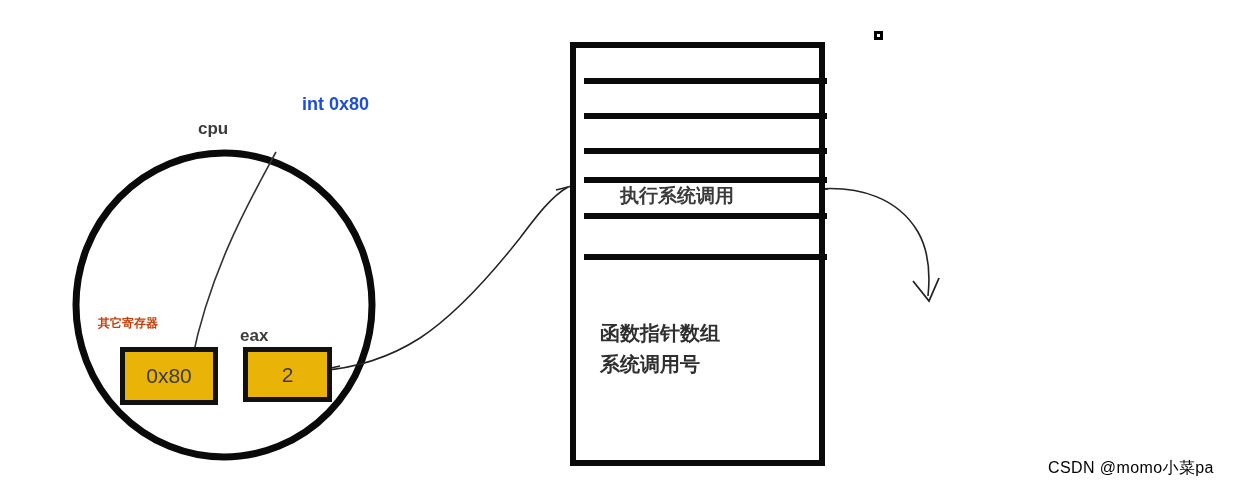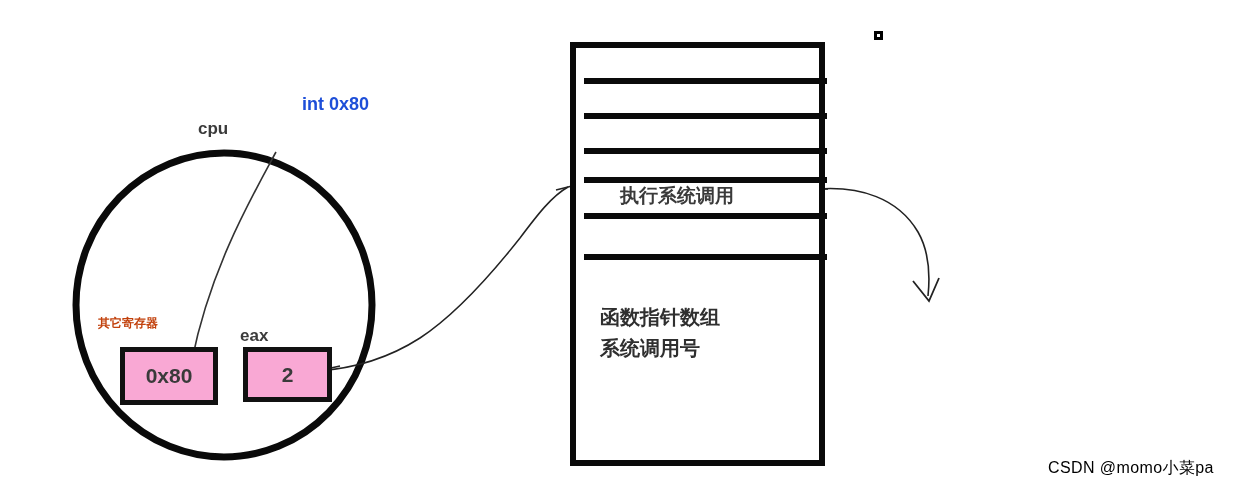--- a/index.html
+++ b/index.html
@@ -63,26 +63,26 @@
   }
   #eax-label {
     left: 240px;
     top: 325px;
     font-size: 17px;
     color: #3c3c3c;
   }
   
   .reg-box {
     position: absolute;
-    background: #f9a8d4;
+    background: #eab308;
     border: 5px solid #111111;
     display: flex;
     align-items: center;
     justify-content: center;
-    font-weight: bold;
+    font-weight: normal;
     color: #3a3a3a;
   }
   #reg-box-other {
     left: 120px;
     top: 347px;
     width: 88px;
     height: 48px;
     font-size: 21px;
   }
   #reg-box-eax {
@@ -122,21 +122,21 @@
   }
   #mem-row-0 { top: 0px;   height: 36px; }
   #mem-row-1 { top: 36px;  height: 35px; }
   #mem-row-2 { top: 71px;  height: 35px; }
   #mem-row-3 { top: 106px; height: 29px; }
   #mem-row-4 { top: 135px; height: 36px; }
   #mem-row-5 { top: 171px; height: 41px; }
   #mem-body {
     position: absolute;
     left: 0;
-    top: 208px;
+    top: 224px;
     width: 100%;
     height: 200px;
     padding: 46px 0 0 24px;
     box-sizing: border-box;
   }
   .mem-body-line {
     font-size: 20px;
     font-weight: bold;
     color: #2f2f2f;
     line-height: 1.55;

